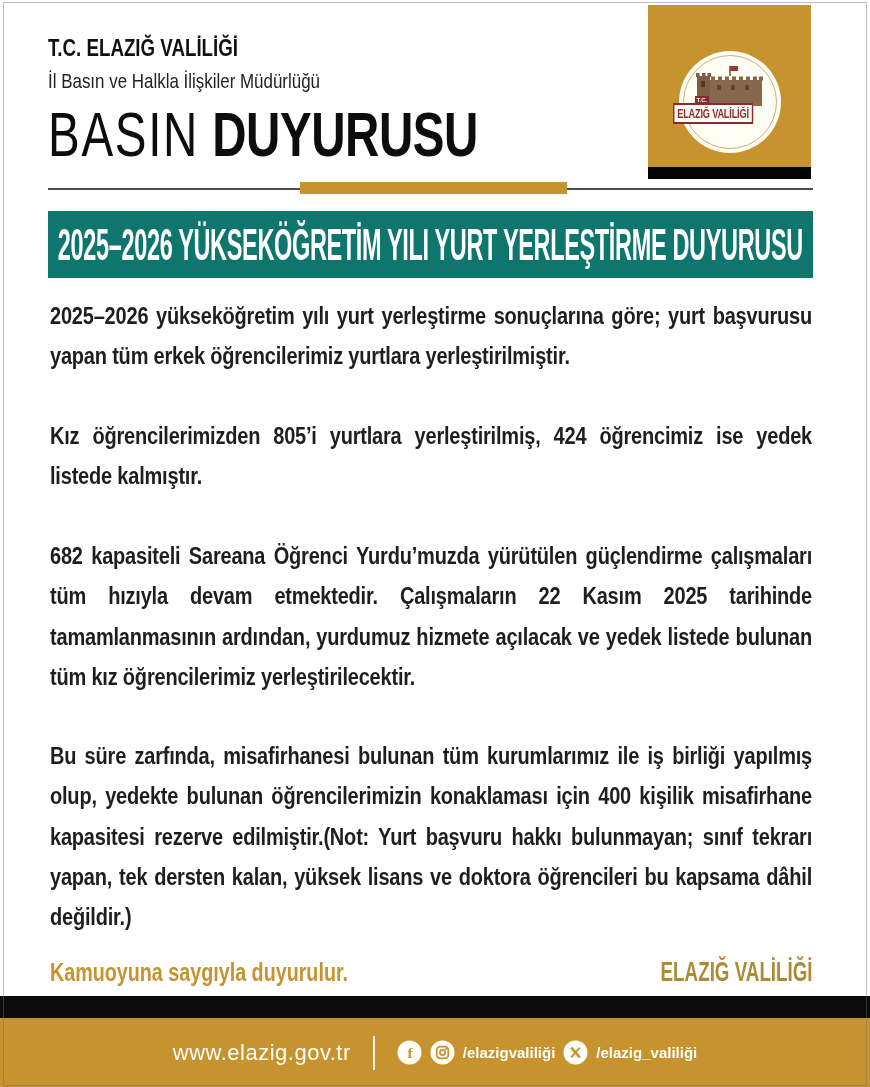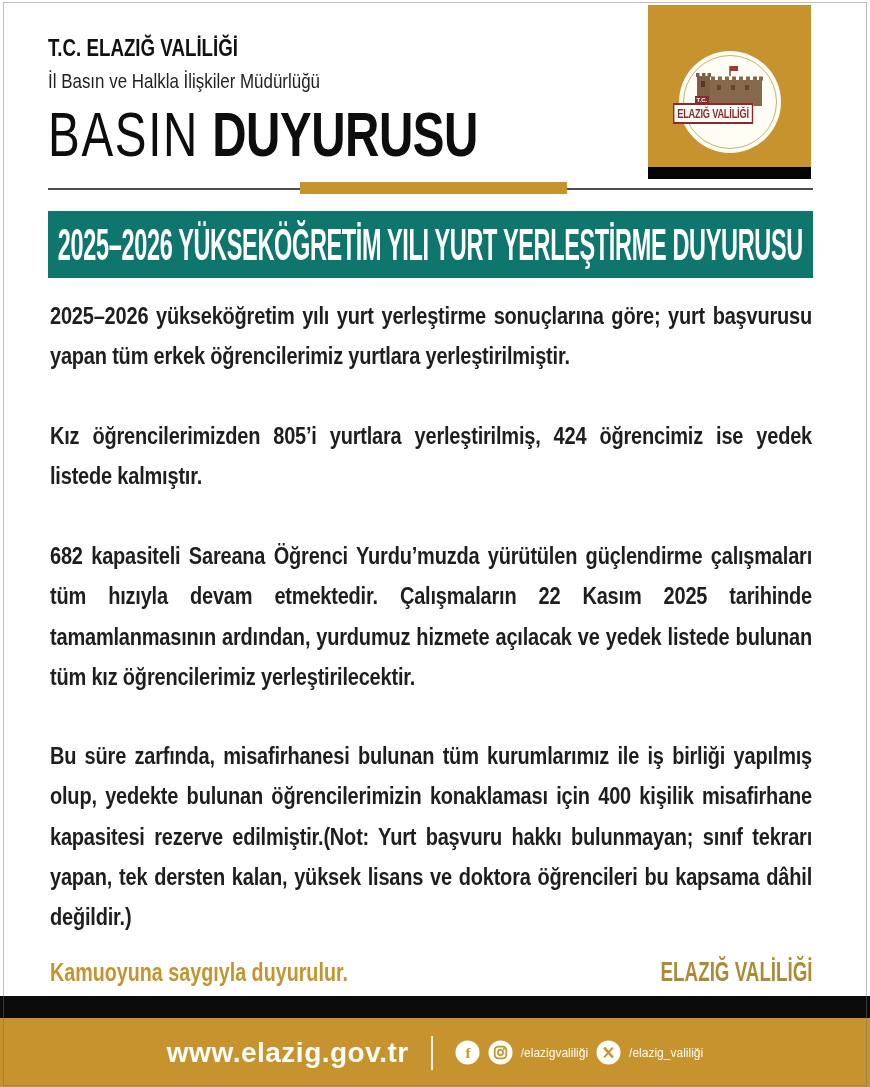--- a/index.html
+++ b/index.html
@@ -65,24 +65,24 @@
     display:flex; justify-content:space-between; align-items:baseline;text-align:right;
   }
   .closing-left { display:inline-block; white-space:nowrap; color:var(--gold); font-weight:bold; font-size:26px; }
   .closing-right { display:inline-block; white-space:nowrap; color:#AD8B33; font-weight:bold; font-size:28px; }
   
   .footer-black { position:absolute; left:0; top:996px; width:100%; height:22px; background:#0b0b0b; z-index:5; }
   .footer-gold {
     position:absolute; left:0; top:1018px; width:100%; height:69px; background:var(--gold); z-index:5;
     display:flex; align-items:center; justify-content:center; gap:14px;
   }
-  .site { color:#fffef9; font-size:28px; font-weight:700; letter-spacing:0.5px; white-space:nowrap; }
+  .site { color:#fffef9; font-size:22px; font-weight:400; letter-spacing:0.5px; white-space:nowrap; }
   .vsep { width:2px; height:34px; background:rgba(255,255,255,.9); margin:0 8px; }
   .social { display:flex; align-items:center; gap:8px; }
-  .handle { color:#fffef9; font-size:12px; font-weight:400; white-space:nowrap; }
+  .handle { color:#fffef9; font-size:15px; font-weight:700; white-space:nowrap; }
   .icon svg { display:block; }
 </style>
 </head>
 <body>
 
 <div class="page" style="--gold:#C6932E; --maroon:#8B2A2B;">
 
   <div class="logo-block">
     <div class="logo-circle">
       <div class="logo-castle">

